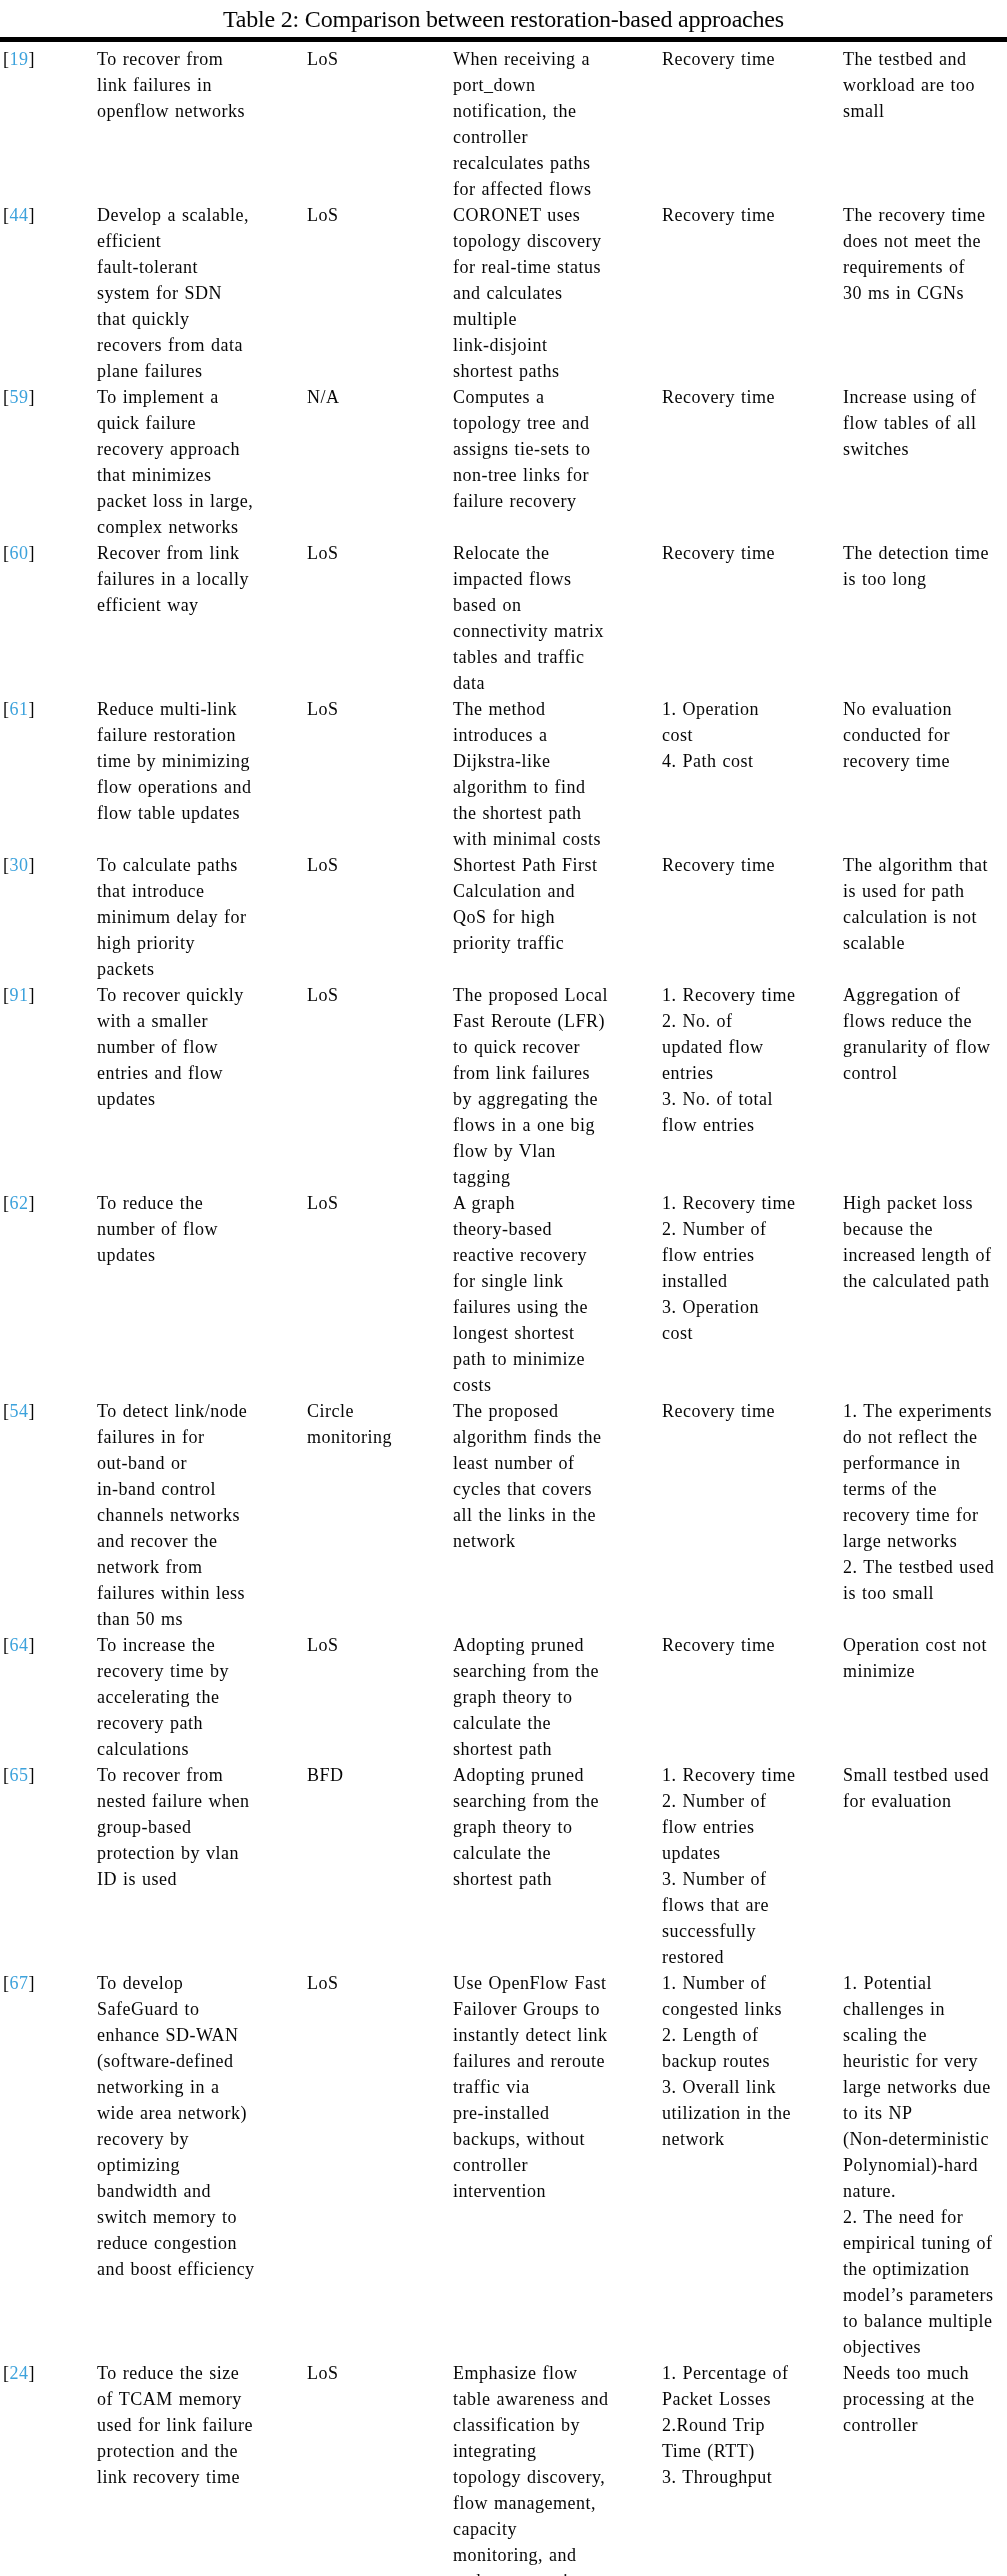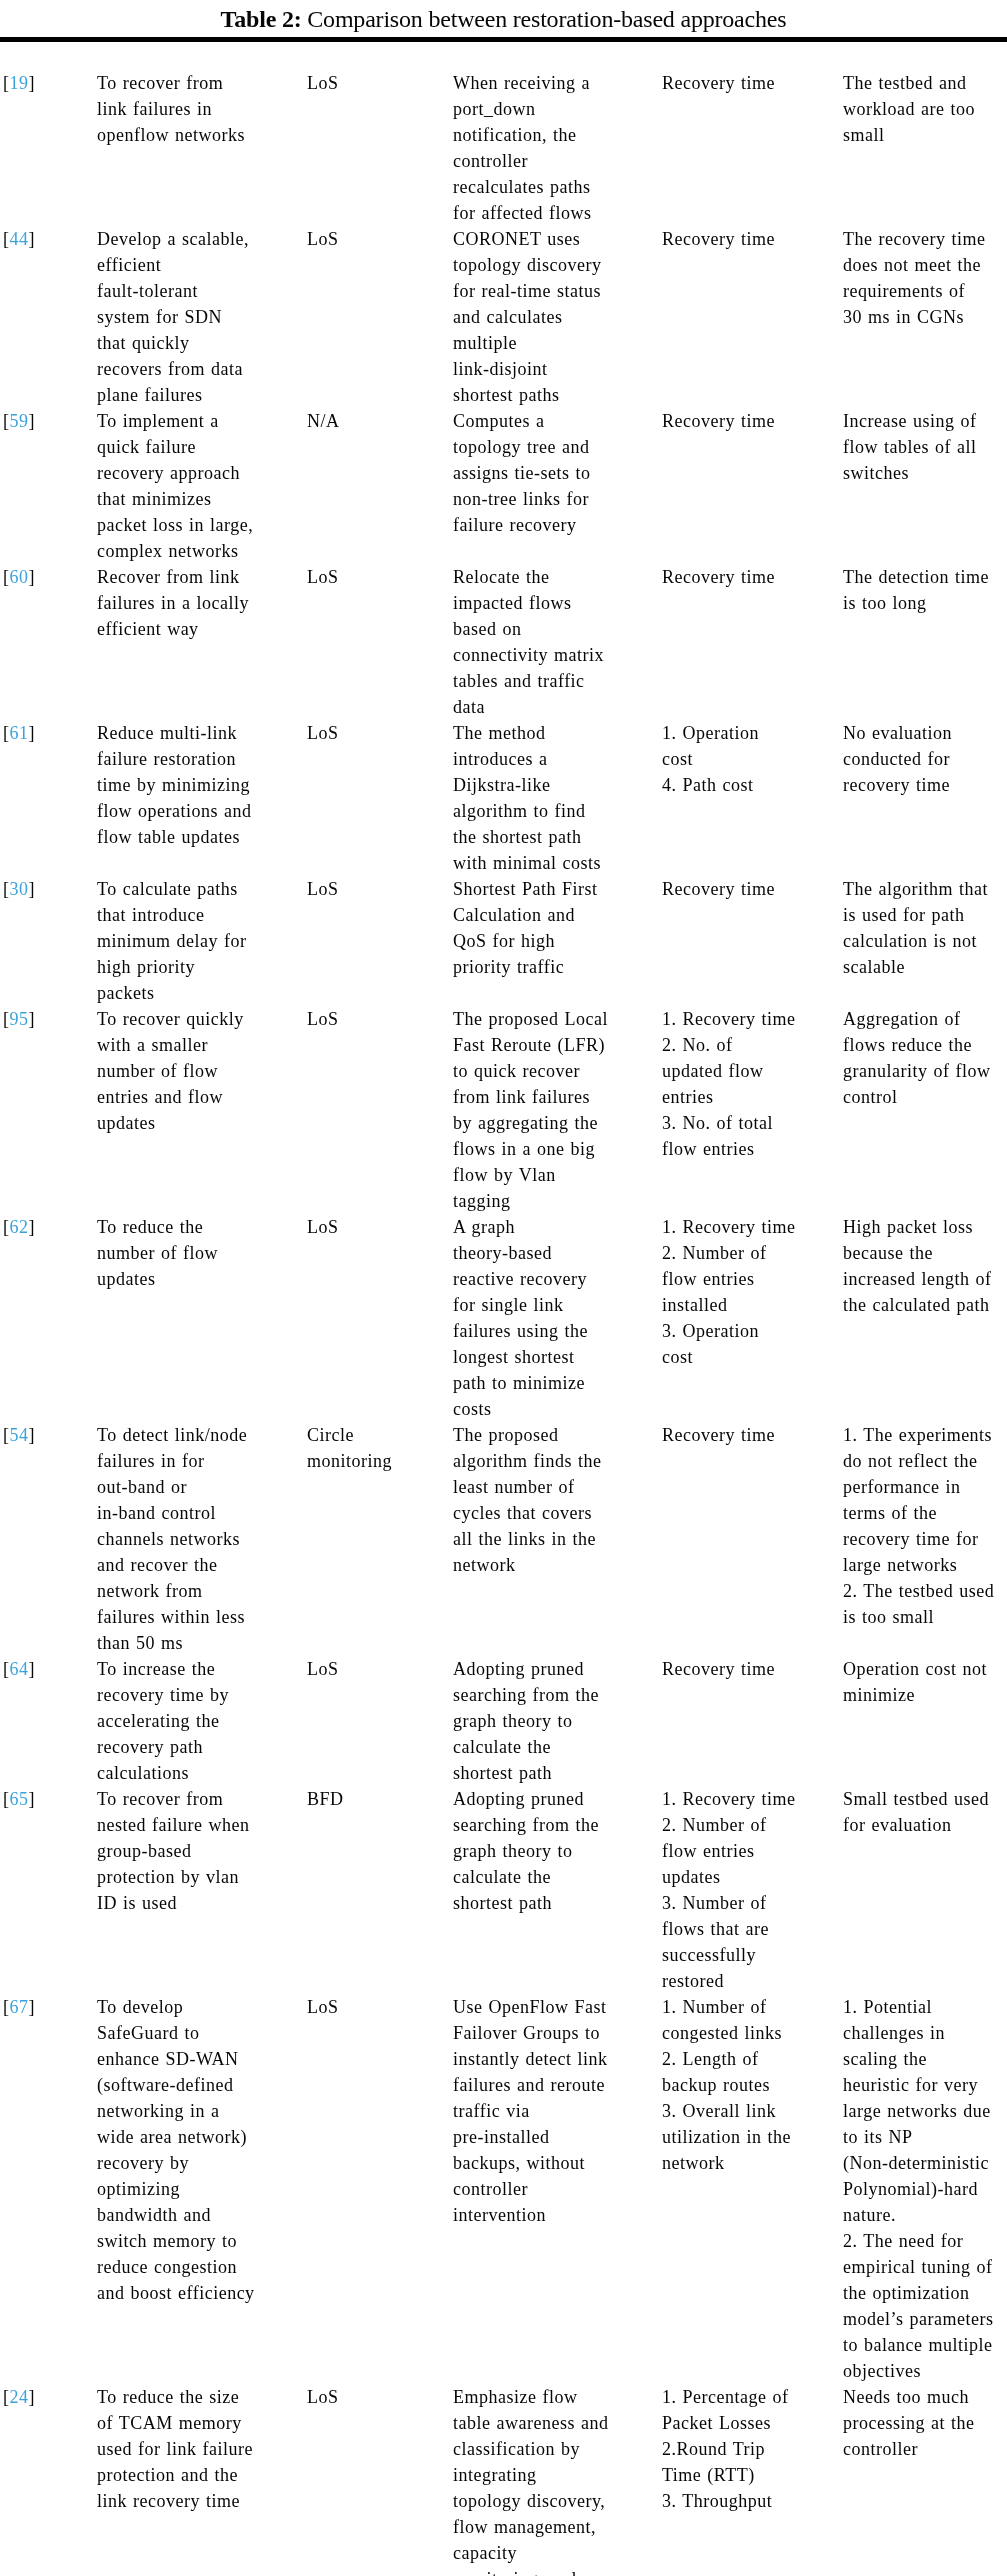--- a/index.html
+++ b/index.html
@@ -5,33 +5,33 @@
   html,body{margin:0;padding:0;background:#ffffff;}
   .page{
     width:1007px;height:2635px;background:#ffffff;color:#060606;
     font-family:"Liberation Serif","DejaVu Serif",serif;
     position:relative;overflow:hidden;
   }
   .title{
     text-align:center;padding-top:5.2px;font-size:24px;line-height:28px;
     letter-spacing:-0.2px;white-space:nowrap;
   }
-  .title .title-prefix{font-weight:bold;}
+  .title .title-prefix{font-weight:normal;}
   .rule{height:2.6px;background:#000;}
   .rule-top{margin-top:3.6px;}
   table.cmp{
     table-layout:fixed;border-collapse:collapse;width:1007px;
   }
   th,td{
     vertical-align:top;text-align:left;font-weight:normal;
     font-size:18px;line-height:26px;letter-spacing:0.5px;word-spacing:1px;
     white-space:pre-line;padding:0;
   }
   thead th{padding-top:9.3px;padding-bottom:1px;}
-  tbody tr:first-child td{padding-top:28px;}
+  tbody tr:first-child td{padding-top:4px;}
   .col-ref-cell{padding-left:3.1px;}
   .ref-link{color:#3CA2DC;cursor:pointer;}
   .ref-link::before{content:"[";color:#060606;}
   .ref-link::after{content:"]";color:#060606;}
 </style>
 </head>
 <body>
 
 <div class="page">
 
@@ -160,21 +160,21 @@
 Calculation and
 QoS for high
 priority traffic</td>
         <td>Recovery time</td>
         <td>The algorithm that
 is used for path
 calculation is not
 scalable</td>
       </tr>
       <tr>
-        <td class="col-ref-cell"><span class="ref-link">95</span></td>
+        <td class="col-ref-cell"><span class="ref-link">91</span></td>
         <td>To recover quickly
 with a smaller
 number of flow
 entries and flow
 updates</td>
         <td>LoS</td>
         <td>The proposed Local
 Fast Reroute (LFR)
 to quick recover
 from link failures

